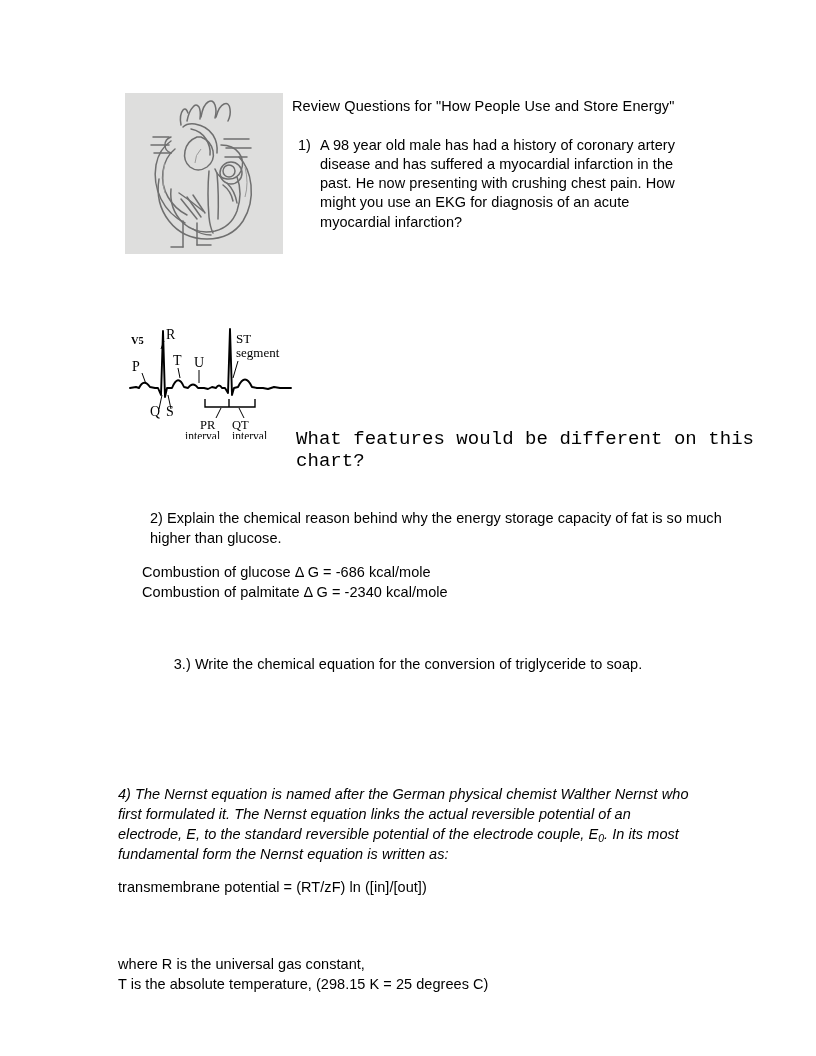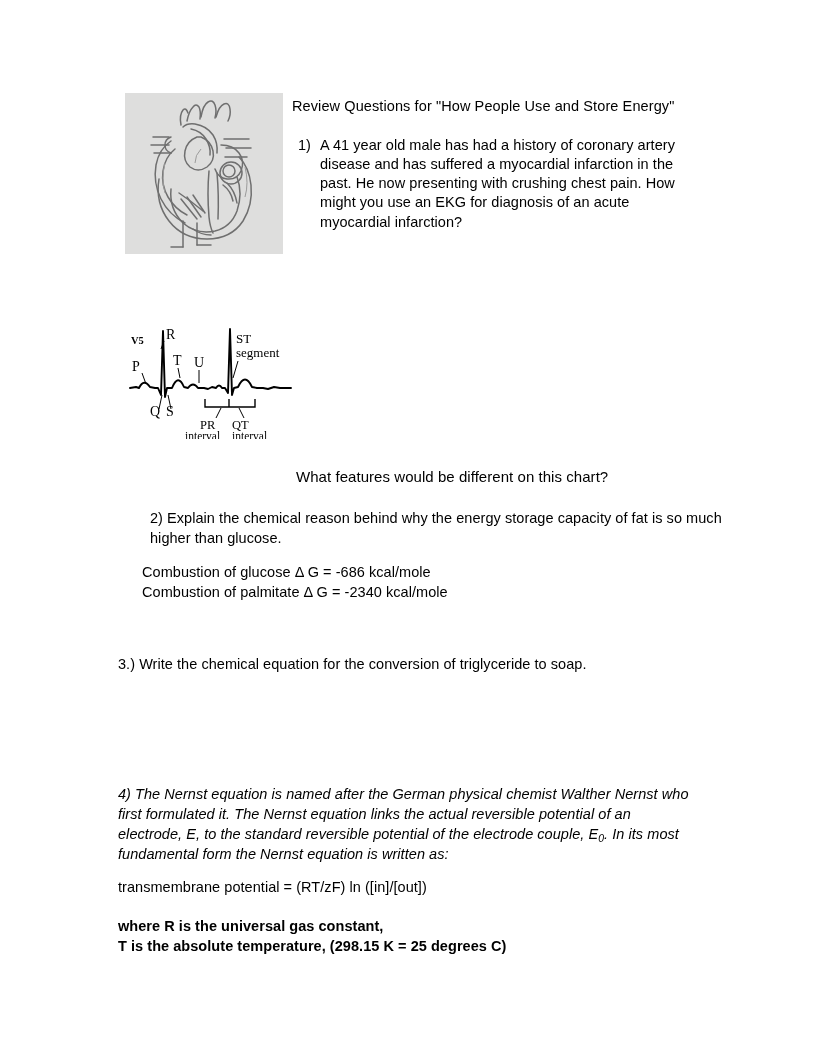--- a/index.html
+++ b/index.html
@@ -72,41 +72,42 @@
     left: 128px;
     top: 321px;
     width: 165px;
     height: 118px;
   }
   .ekg-figure svg { display: block; }
 
   .ekg-caption {
     position: absolute;
     left: 296px;
-    top: 468px;
-    font-size: 15px;
+    top: 428px;
+    font-size: 19px;
     letter-spacing: 0.05px;
+    font-family: Liberation Mono, monospace;
   }
 
   
   .para {
     position: absolute;
     left: 118px;
     width: 580px;
     font-size: 14.5px;
     line-height: 1.37;
     letter-spacing: 0.05px;
     white-space: pre-line;
   }
   .p-q2      { top: 509px; margin-left: 32px; }
   .p-combust { top: 563px; margin-left: 24px; }
-  .p-q3      { top: 655px; }
+  .p-q3      { top: 655px; text-align: center; }
   .p-q4      { top: 785px; font-style: italic; }
   .p-eq      { top: 878px; }
-  .p-where   { top: 917px; font-weight: bold; }
+  .p-where   { top: 955px; }
 
   sub {
     font-size: 0.72em;
     vertical-align: baseline;
     position: relative;
     bottom: -0.28em;
   }
 
   
   .footer {
@@ -174,21 +175,21 @@
           <path d="M120 74 Q124 90 120 104"></path>
           <path d="M76 56 Q70 62 70 70"></path>
         </g>
       </svg>
     </div>
 
     <div class="header-text">
       <p class="doc-title">Review Questions for "How People Use and Store Energy"</p>
       <div class="q1-row">
         <span class="q1-num">1)</span>
-        <span class="q1-body">A 41 year old male has had a history of coronary artery disease and has suffered a myocardial infarction in the past. He now presenting with crushing  chest pain. How might you use an EKG for diagnosis of an acute myocardial infarction?</span>
+        <span class="q1-body">A 98 year old male has had a history of coronary artery disease and has suffered a myocardial infarction in the past. He now presenting with crushing  chest pain. How might you use an EKG for diagnosis of an acute myocardial infarction?</span>
       </div>
     </div>
   </div>
 
   <div class="ekg-figure">
     <svg width="165" height="118" viewBox="0 0 165 118" xmlns="http://www.w3.org/2000/svg">
 
       <g fill="none" stroke="#000000" stroke-width="1.9" stroke-linejoin="round" stroke-linecap="round">
         <path d="M2 67
                  L8 66 L11 67

